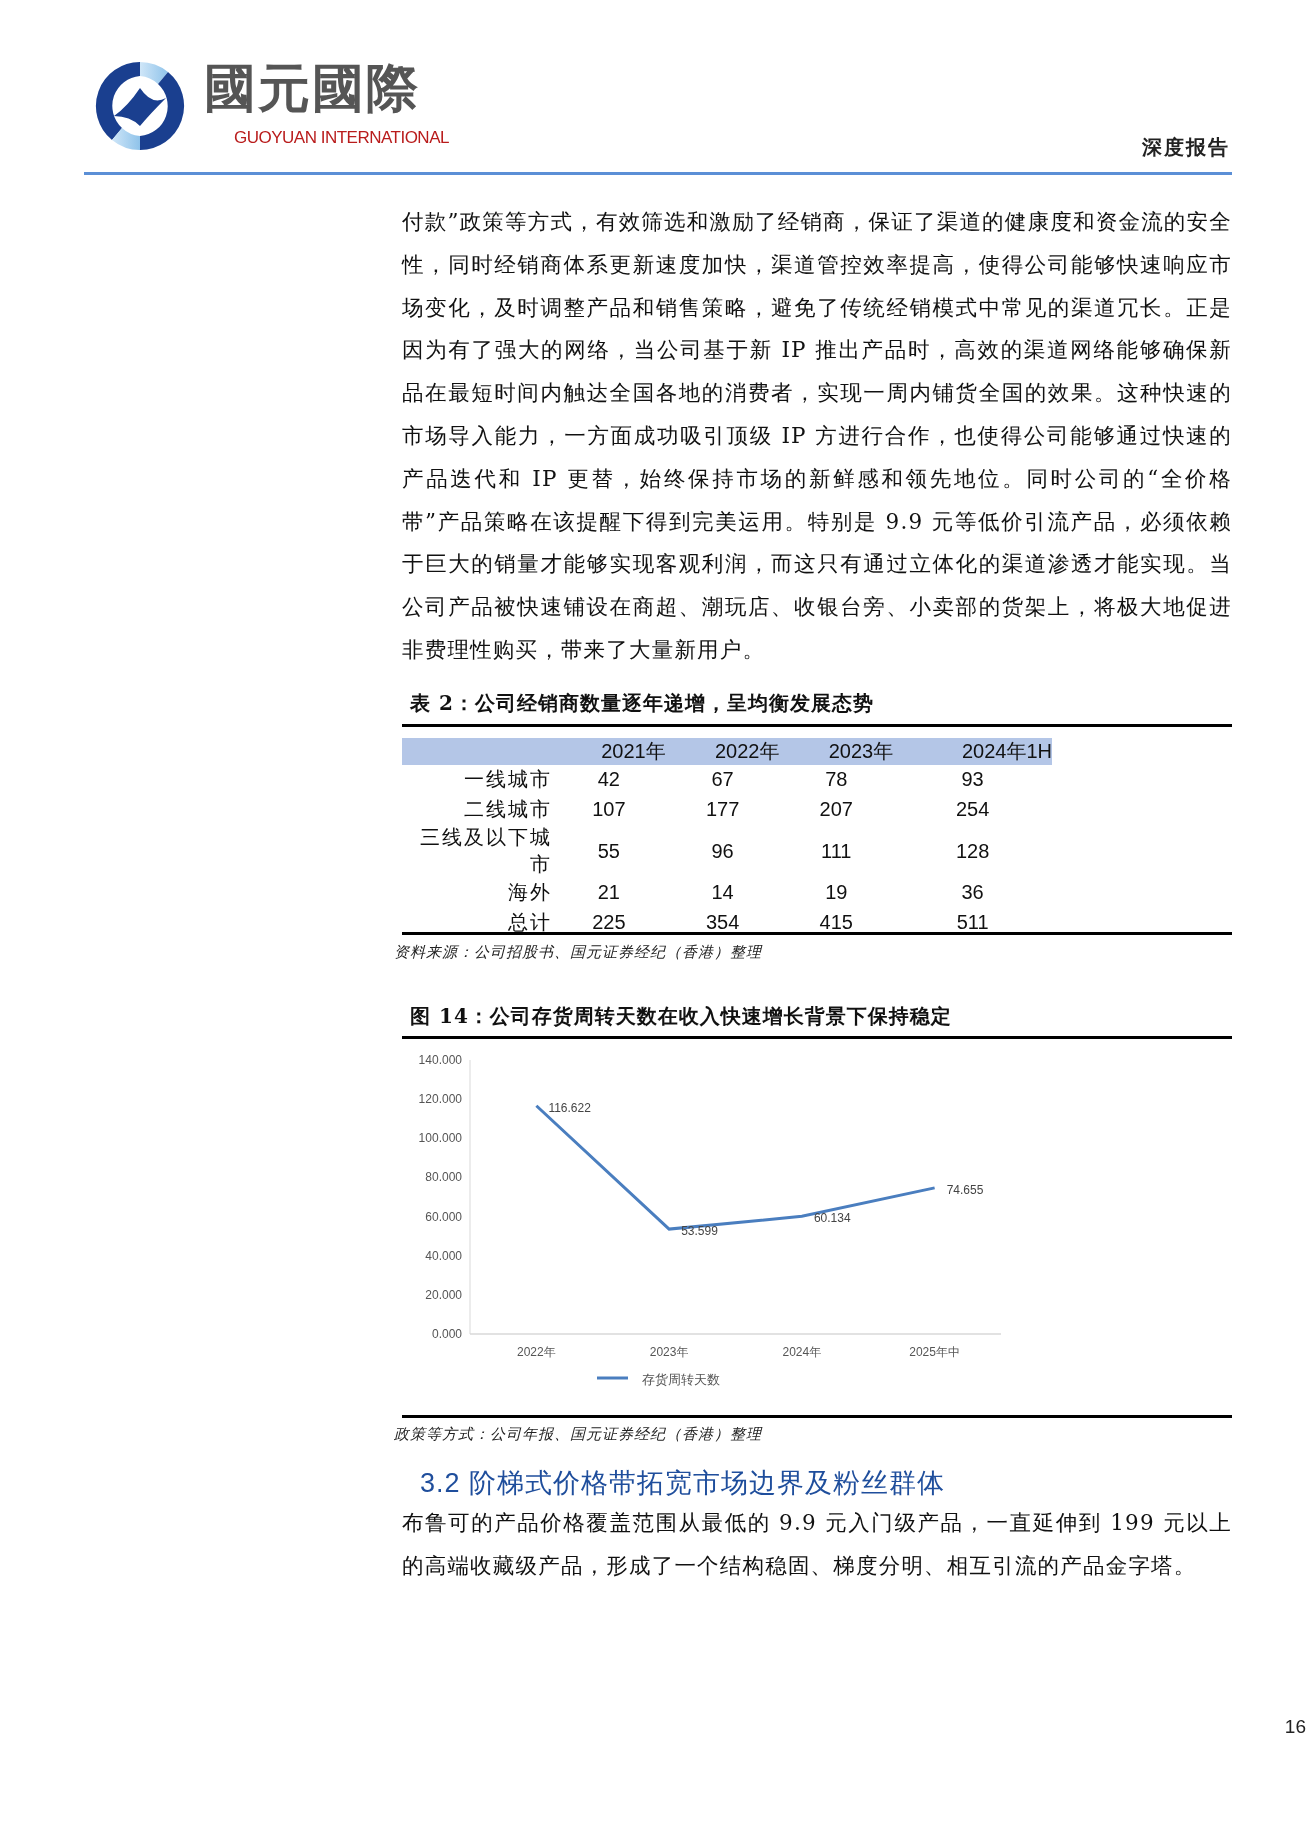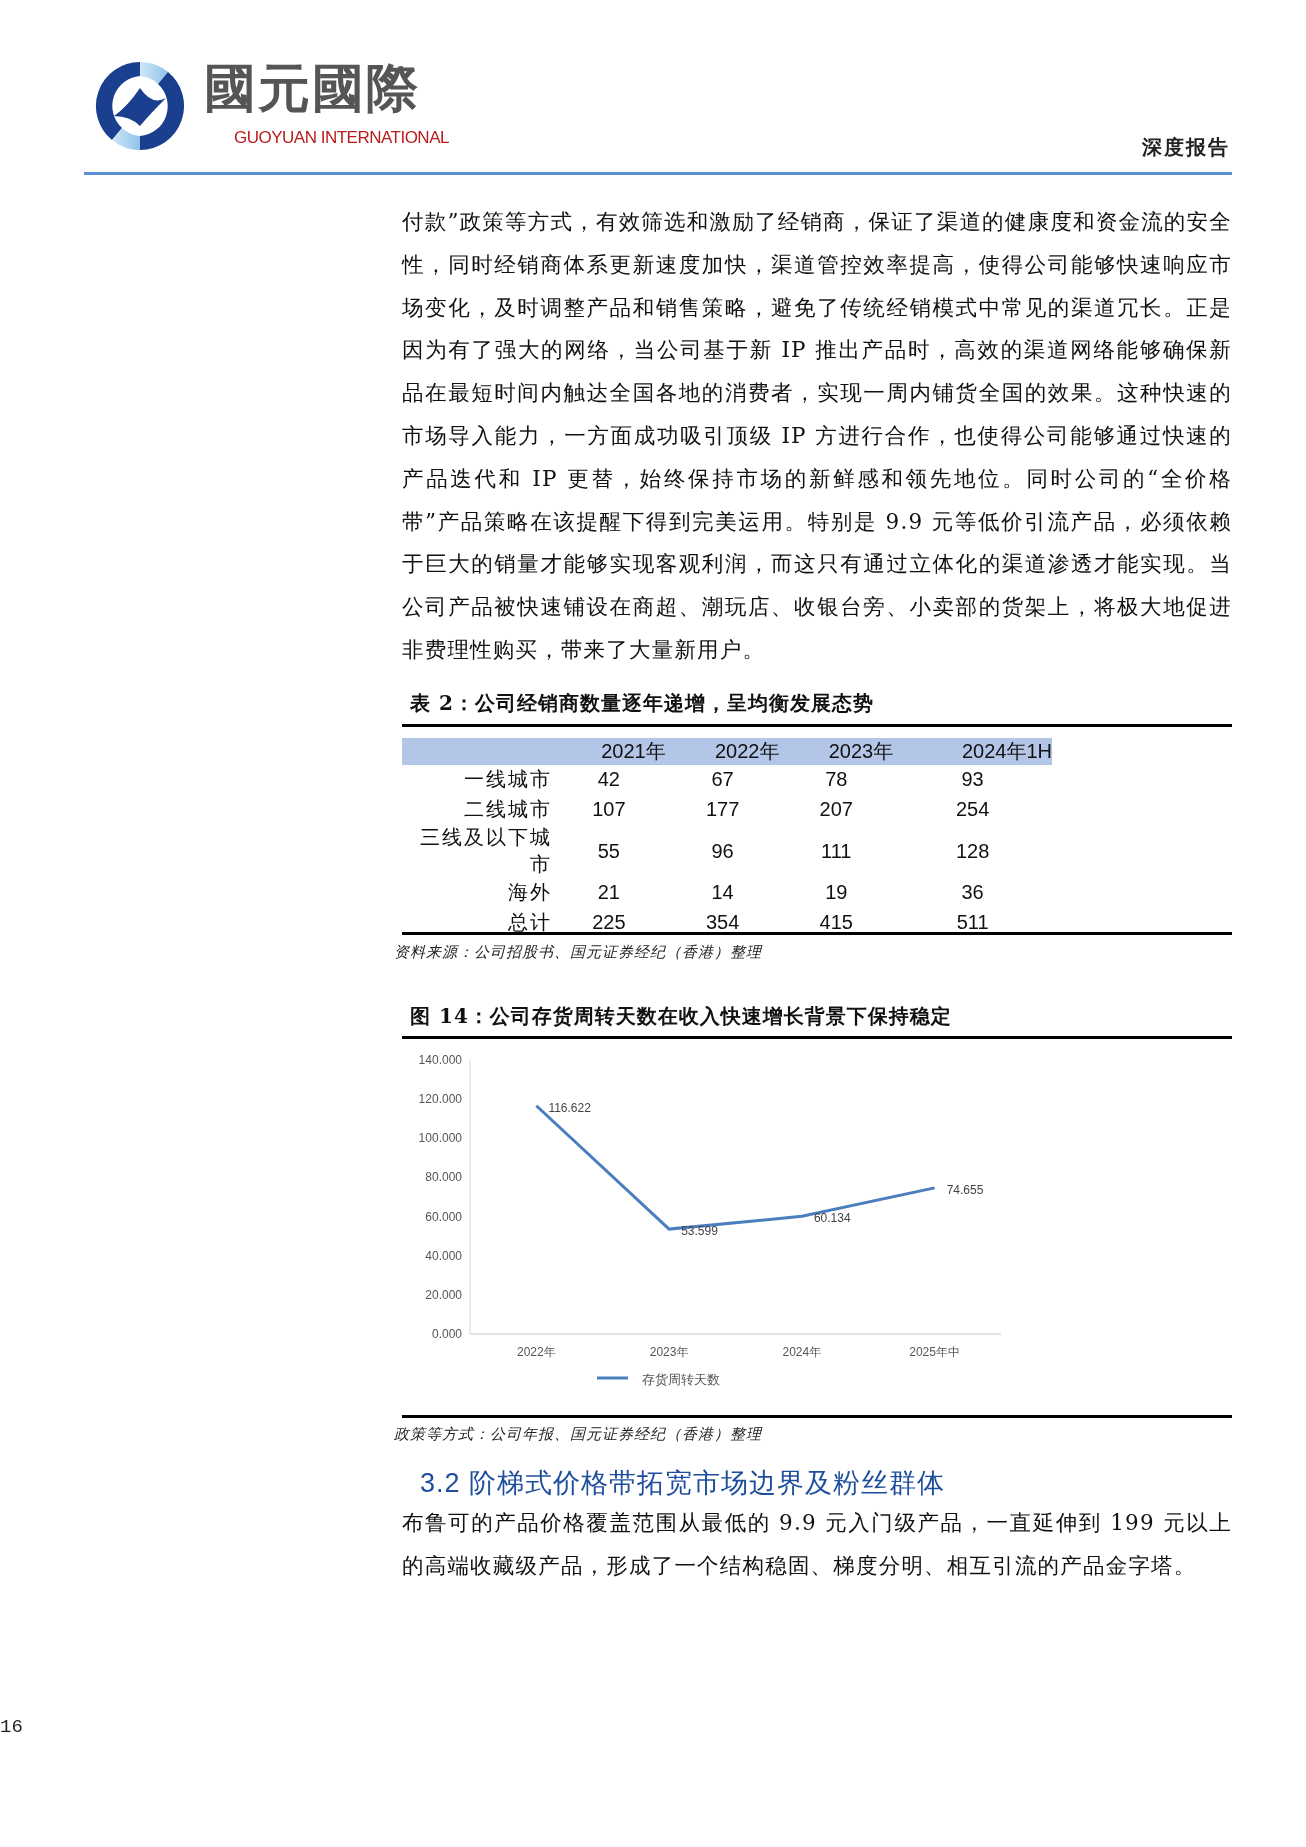--- a/index.html
+++ b/index.html
@@ -27,22 +27,22 @@
   .tbl th { background:#b4c6e7; font-weight:normal; height:27px; padding:0; text-align:right; }
   .tbl td { height:29.5px; padding:0; text-align:center; }
   .tbl td.rowlabel, .tbl th.rowlabel { text-align:right; font-family:"DejaVu Serif","Liberation Serif",serif;
              letter-spacing:2px; width:150px; }
   .source { left:394px; font-size:15px; font-style:italic; color:#222; letter-spacing:1px; }
   
   .chart { left:402px; top:1045px; width:830px; height:360px; }
   .chart text { font-family:"Liberation Sans","DejaVu Sans",sans-serif; }
   .section-title { left:402px; top:1465px; font-family:"Liberation Sans","DejaVu Sans",sans-serif;
                    font-size:27px; color:#1f4e9c; letter-spacing:1px;margin-left:18px; }
-  .page-num { left:0; width:1306px; top:1716px; text-align:left;
-              font-family:Liberation Mono, monospace; font-size:19px; color:#222; }
+  .page-num { left:0; width:1306px; top:1716px; text-align:right;
+              font-family:Liberation Sans, sans-serif; font-size:19px; color:#222; }
 </style>
 </head>
 <body>
 
 <div class="abs logo-mark">
   <svg width="96" height="96" viewBox="0 0 96 96">
     <defs>
       <linearGradient id="lg1" x1="0" y1="0" x2="1" y2="1">
         <stop offset="0" stop-color="#1a3f8f"></stop>
           <stop offset="1" stop-color="#1a3f8f"></stop>

